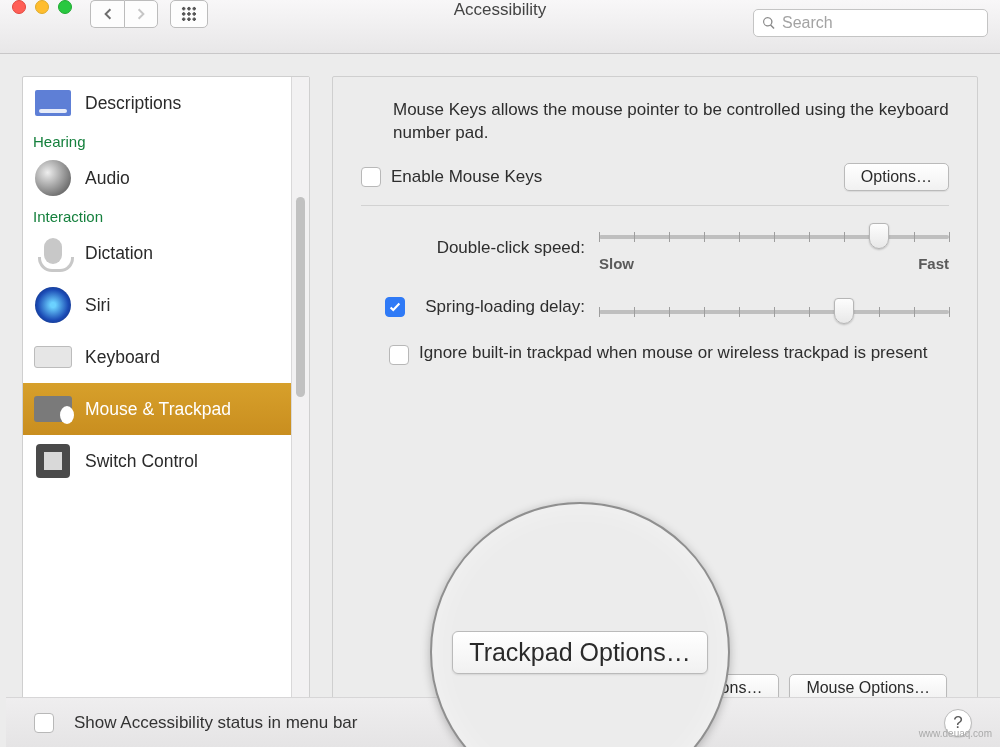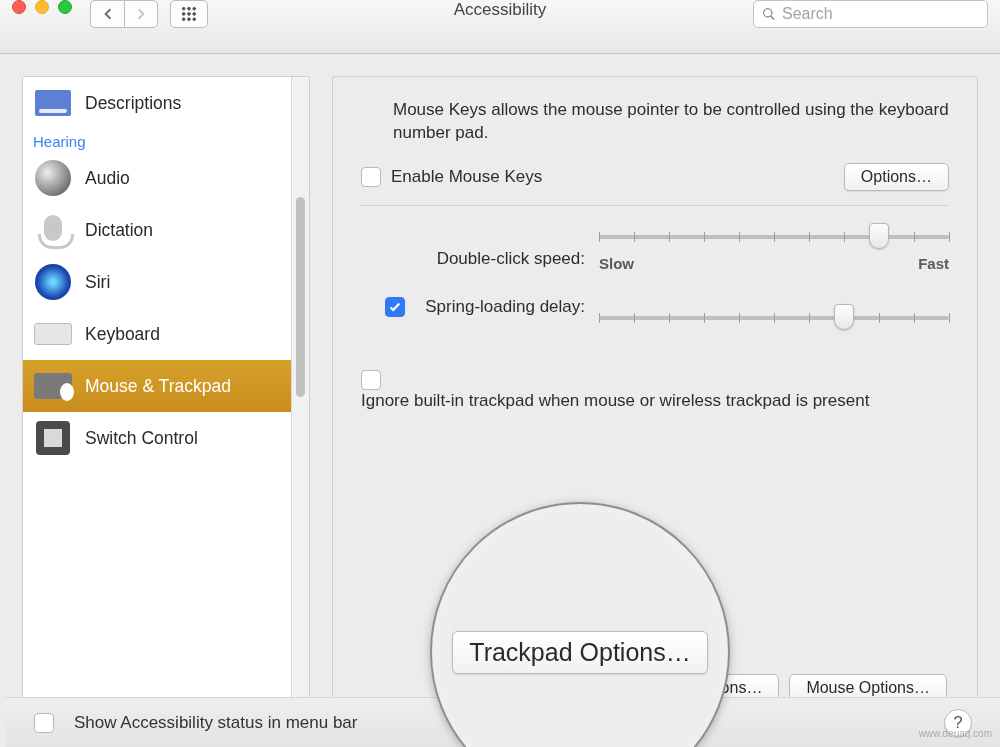--- a/index.html
+++ b/index.html
@@ -56,21 +56,21 @@
   .title {
     position: absolute; left: 0; right: 0; text-align: center;
     font-size: 17px; color: #444; pointer-events: none;
   }
 
   .search {
     margin-left: auto;
     display: flex; align-items: center;
     width: 235px; height: 28px;
     background: #fff; border: 1px solid #c4c4c4; border-radius: 5px;
-    padding: 0 8px; gap: 6px;
+    padding: 0 8px; gap: 6px; margin-top: 9px;
   }
   .search svg { width: 14px; height: 14px; fill: #8b8b8b; flex: 0 0 14px; }
   .search input {
     border: none; outline: none; width: 100%; font-size: 16px;
     color: #333; background: transparent;
   }
   .search input::placeholder { color: #a3a3a3; }
 
   
   .body {
@@ -107,21 +107,21 @@
     display: flex; align-items: center;
     gap: 12px; padding: 6px 10px; height: 52px;
     cursor: pointer;
     font-size: 17.5px; color: #2a2a2a;
   }
   .sb-item.selected {
     background: linear-gradient(#d7a02b, #c98e1f);
     color: #fff;
   }
   .sb-group {
-    font-size: 15px; color: #3b82f6;
+    font-size: 15px; color: #15803d;
     padding: 4px 10px 2px;
   }
   .sb-icon {
     width: 40px; height: 40px;
     display: flex; align-items: center; justify-content: center;
     flex: 0 0 40px;
   }
 
   
   .ic-desc { width:36px;height:26px;background:#5e7fd6;border-radius:2px;position:relative;}
@@ -146,21 +146,21 @@
     border: 1px solid #cfcfcf;
     border-radius: 2px;
     padding: 22px 28px 18px;
     position: relative;
     font-size: 17px;
     color: #2e2e2e;
   }
   .intro { line-height: 1.35; margin-bottom: 18px; margin-left: 32px; }
 
   .row { display: flex; align-items: center; margin: 8px 0; }
-  .row.top { align-items: flex-start; flex-direction: column; }
+  .row.top { align-items: flex-end; }
   .chk {
     width: 20px; height: 20px;
     border: 1px solid #b8b8b8; border-radius: 4px;
     background: #fff; flex: 0 0 20px;
     margin-right: 10px; cursor: pointer;
     display:flex;align-items:center;justify-content:center;
   }
   .chk.on { background: #2f7af6; border-color: #2f7af6; }
   .chk.on svg { width: 14px; height: 14px; fill: #fff; }
 
@@ -169,21 +169,21 @@
     border: 1px solid #bababa;
     border-radius: 5px;
     font-size: 16px; padding: 4px 16px;
     box-shadow: 0 1px 1px rgba(0,0,0,.08);
     cursor: pointer; color:#2a2a2a;
   }
 
   .divider { border: none; border-top: 1px solid #d2d2d2; margin: 14px 0 18px; }
 
   .slider-row {
-    display: flex; align-items: flex-end;
+    display: flex; align-items: center;
     margin: 10px 0 22px;
   }
   .slider-label-col {
     width: 238px; flex: 0 0 238px;
     text-align: right; padding-right: 14px;
     display: flex; align-items: center; justify-content: flex-end;
     gap: 10px; height: 26px;
   }
   .slider-col { flex: 1; font-weight: bold; }
   .slider-track {
@@ -300,20 +300,21 @@
       </div>
 
       <div class="sb-group">Hearing</div>
       <div class="sb-item">
         <span class="sb-icon">
             <span class="ic-audio"></span>
           </span>
         <span>Audio</span>
       </div>
 
+      <div class="sb-group">Interaction</div>
       <div class="sb-item">
         <span class="sb-icon">
             <span class="ic-dict"></span>
           </span>
         <span>Dictation</span>
       </div>
       <div class="sb-item">
         <span class="sb-icon">
             <span class="ic-siri"></span>
           </span>

